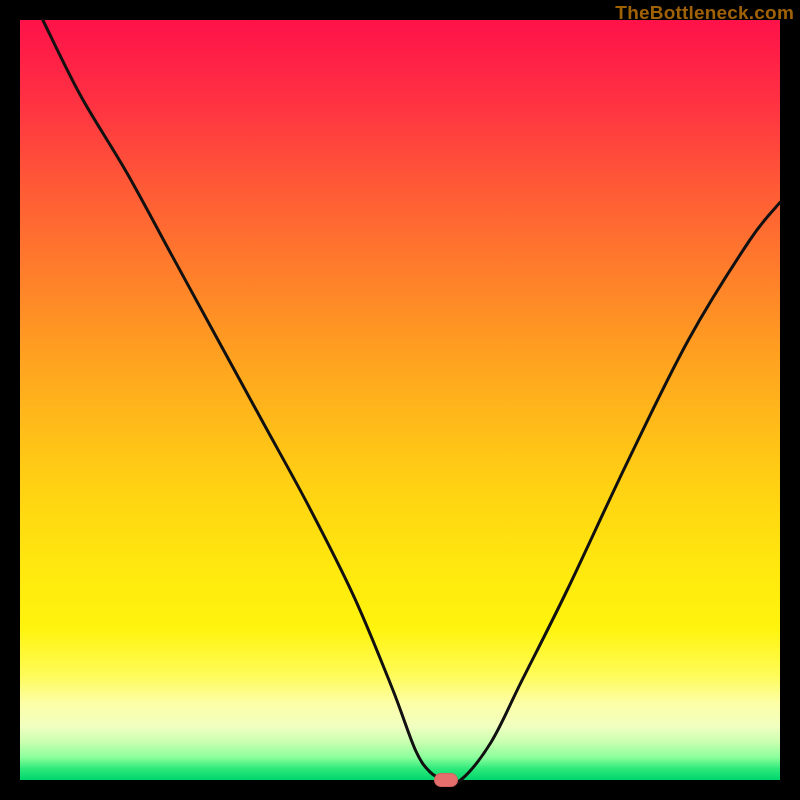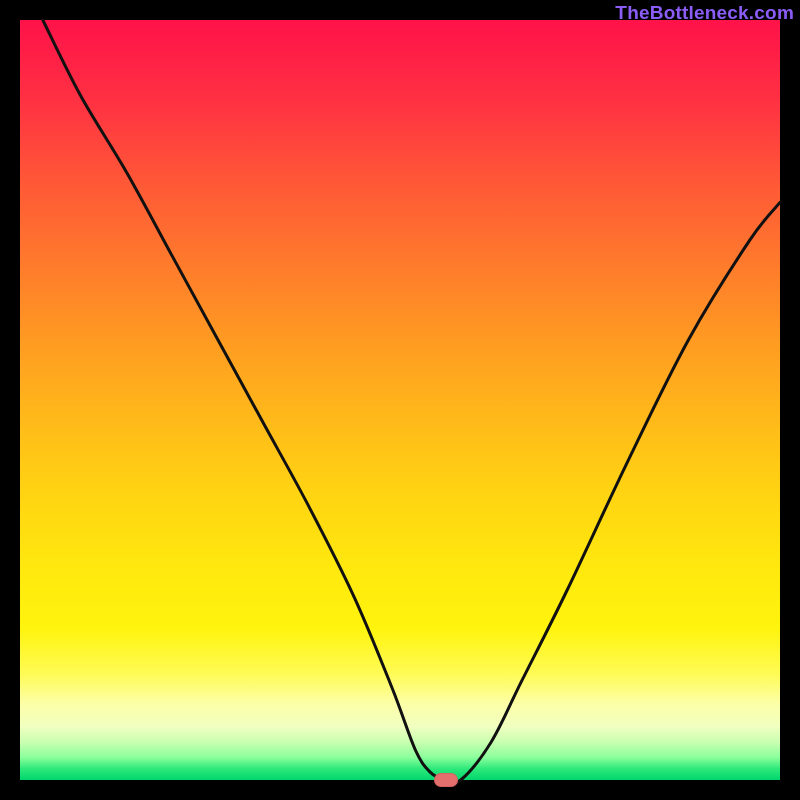--- a/index.html
+++ b/index.html
@@ -58,21 +58,21 @@
     width: 24px;
     height: 14px;
     border-radius: 8px;
     background: #e56f6d;
     box-shadow: 0 0 0 1px rgba(150, 60, 50, 0.2) inset;
   }
   .watermark {
     position: absolute;
     right: 6px;
     top: 2px;
-    color: #8b5cf6;
+    color: #a16207;
     font-size: 19px;
     font-weight: 600;
     letter-spacing: 0.2px;
     user-select: none;
   }
 </style>
 </head>
 <body>
 
 <div class="chart-wrap">

